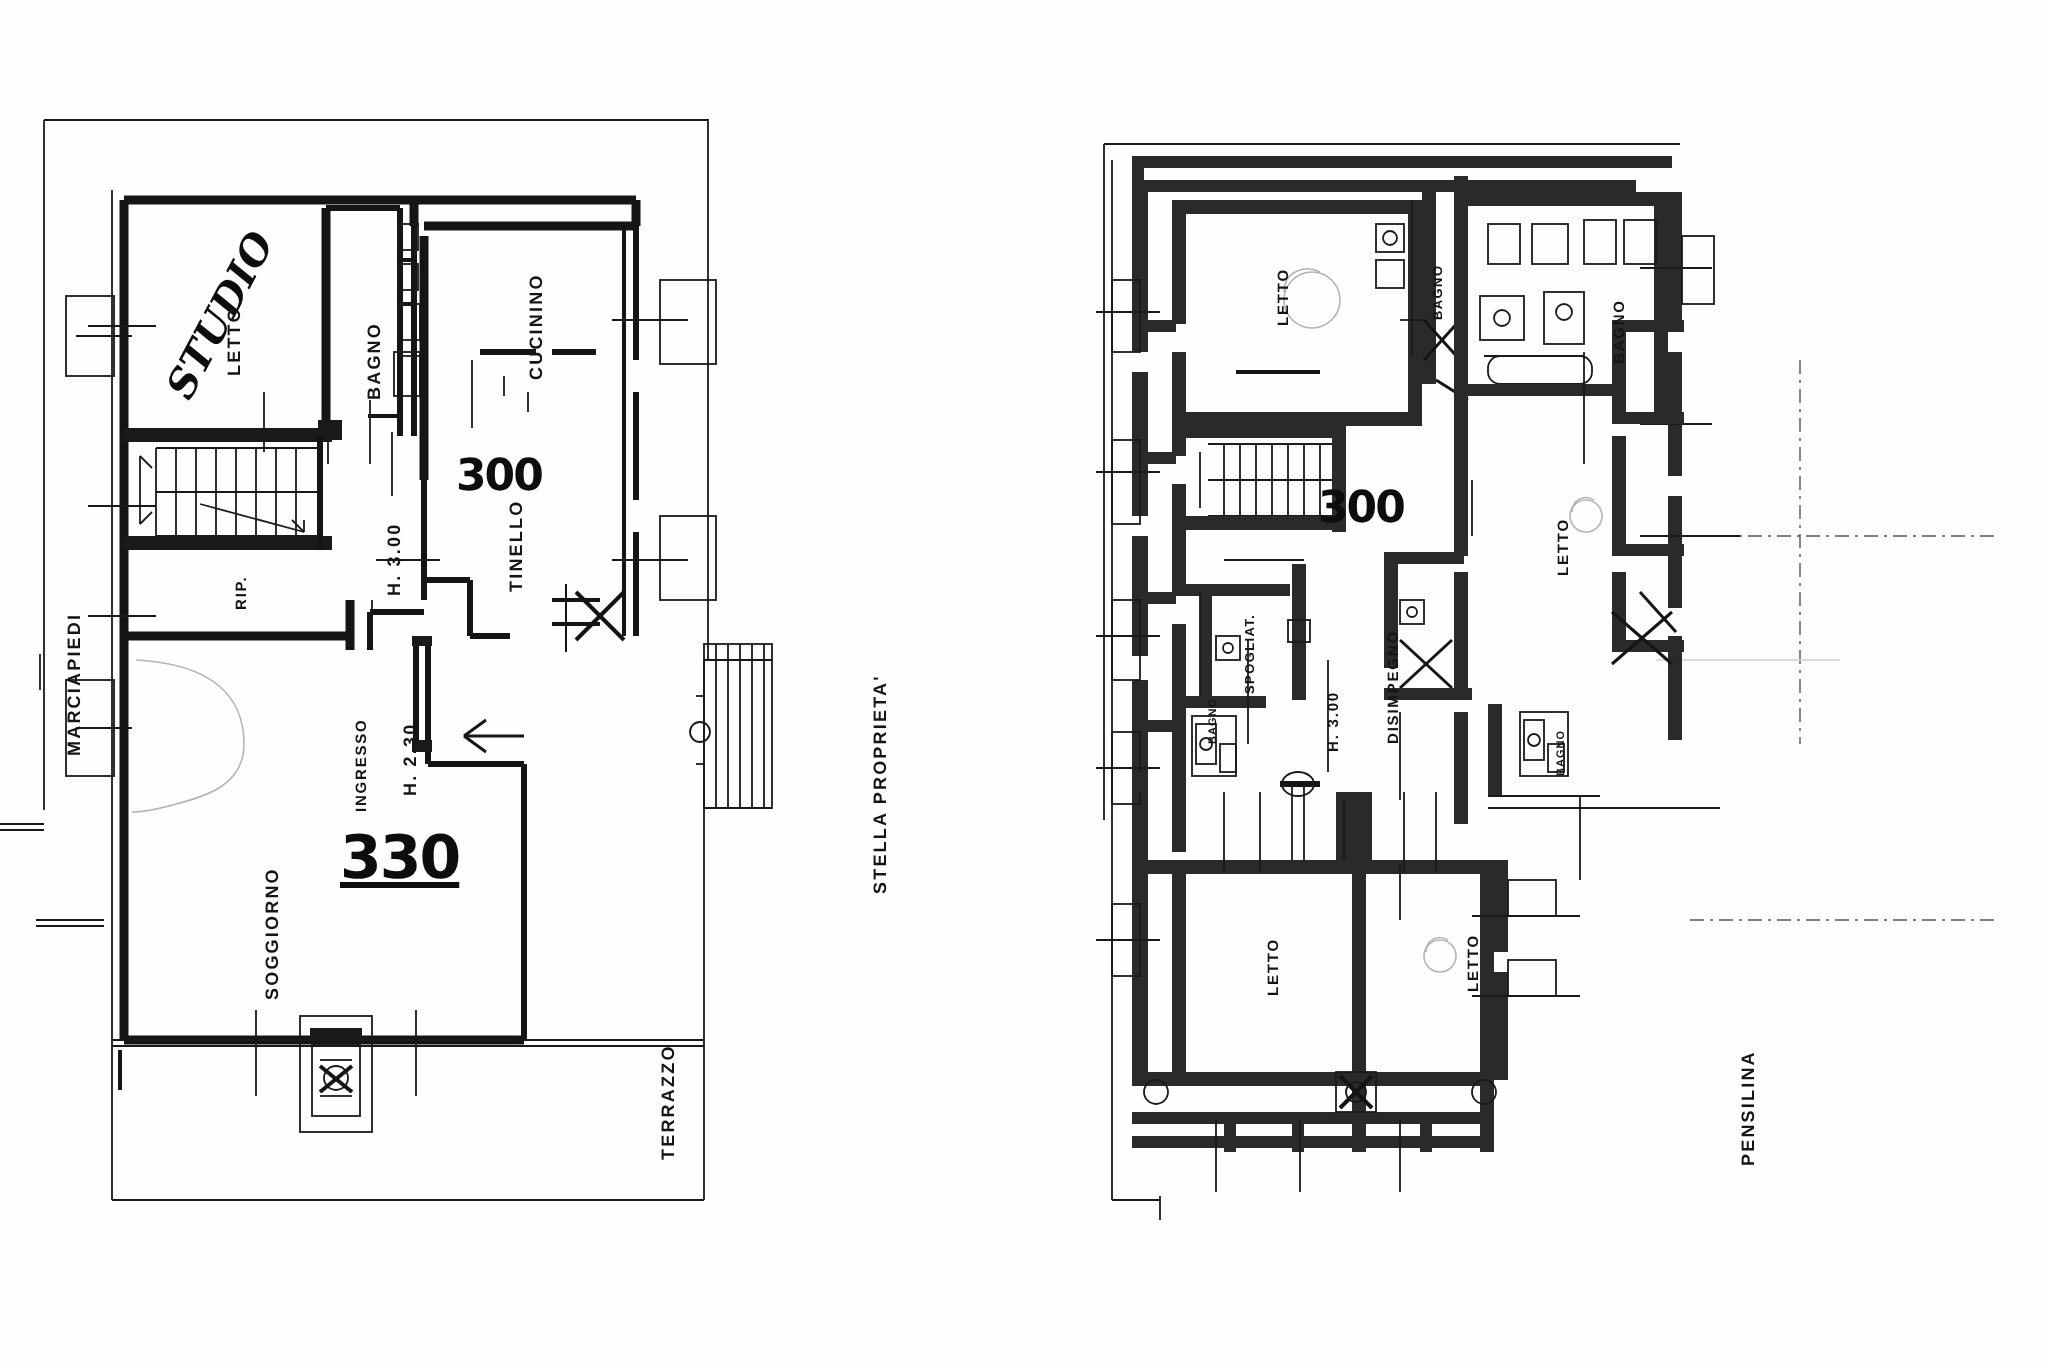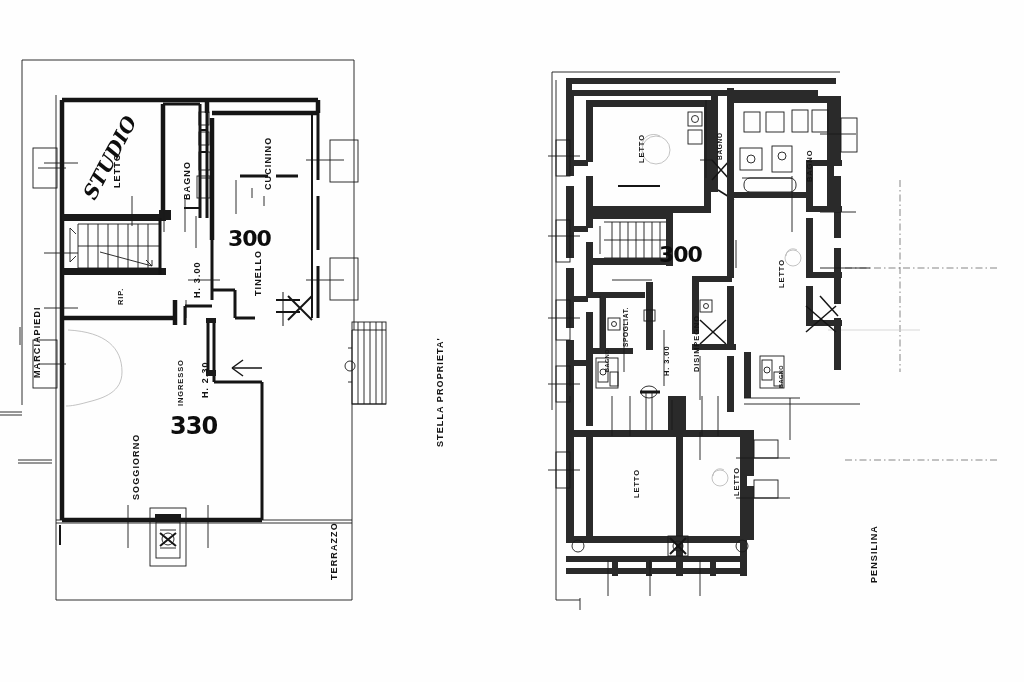--- a/index.html
+++ b/index.html
@@ -28,21 +28,21 @@
   .rot90{transform:rotate(-90deg);}
 
   .hand{
     position:absolute;
     font-family:"DejaVu Sans", sans-serif;
     font-weight:700;
     color:#0d0d0d;
     white-space:nowrap;
     transform-origin:0 0;
   }
-  .hand.big{font-size:24px;letter-spacing:-1px;}
+  .hand.big{font-size:30px;letter-spacing:-1px;text-decoration:underline;}
   .hand.mid{font-size:22px;letter-spacing:-1px;}
   .hand.studio{
     font-size:20px;
     font-style:italic;
     letter-spacing:0px;
     font-family:"DejaVu Serif", serif;
   }
 </style>
 </head>
 <body>

